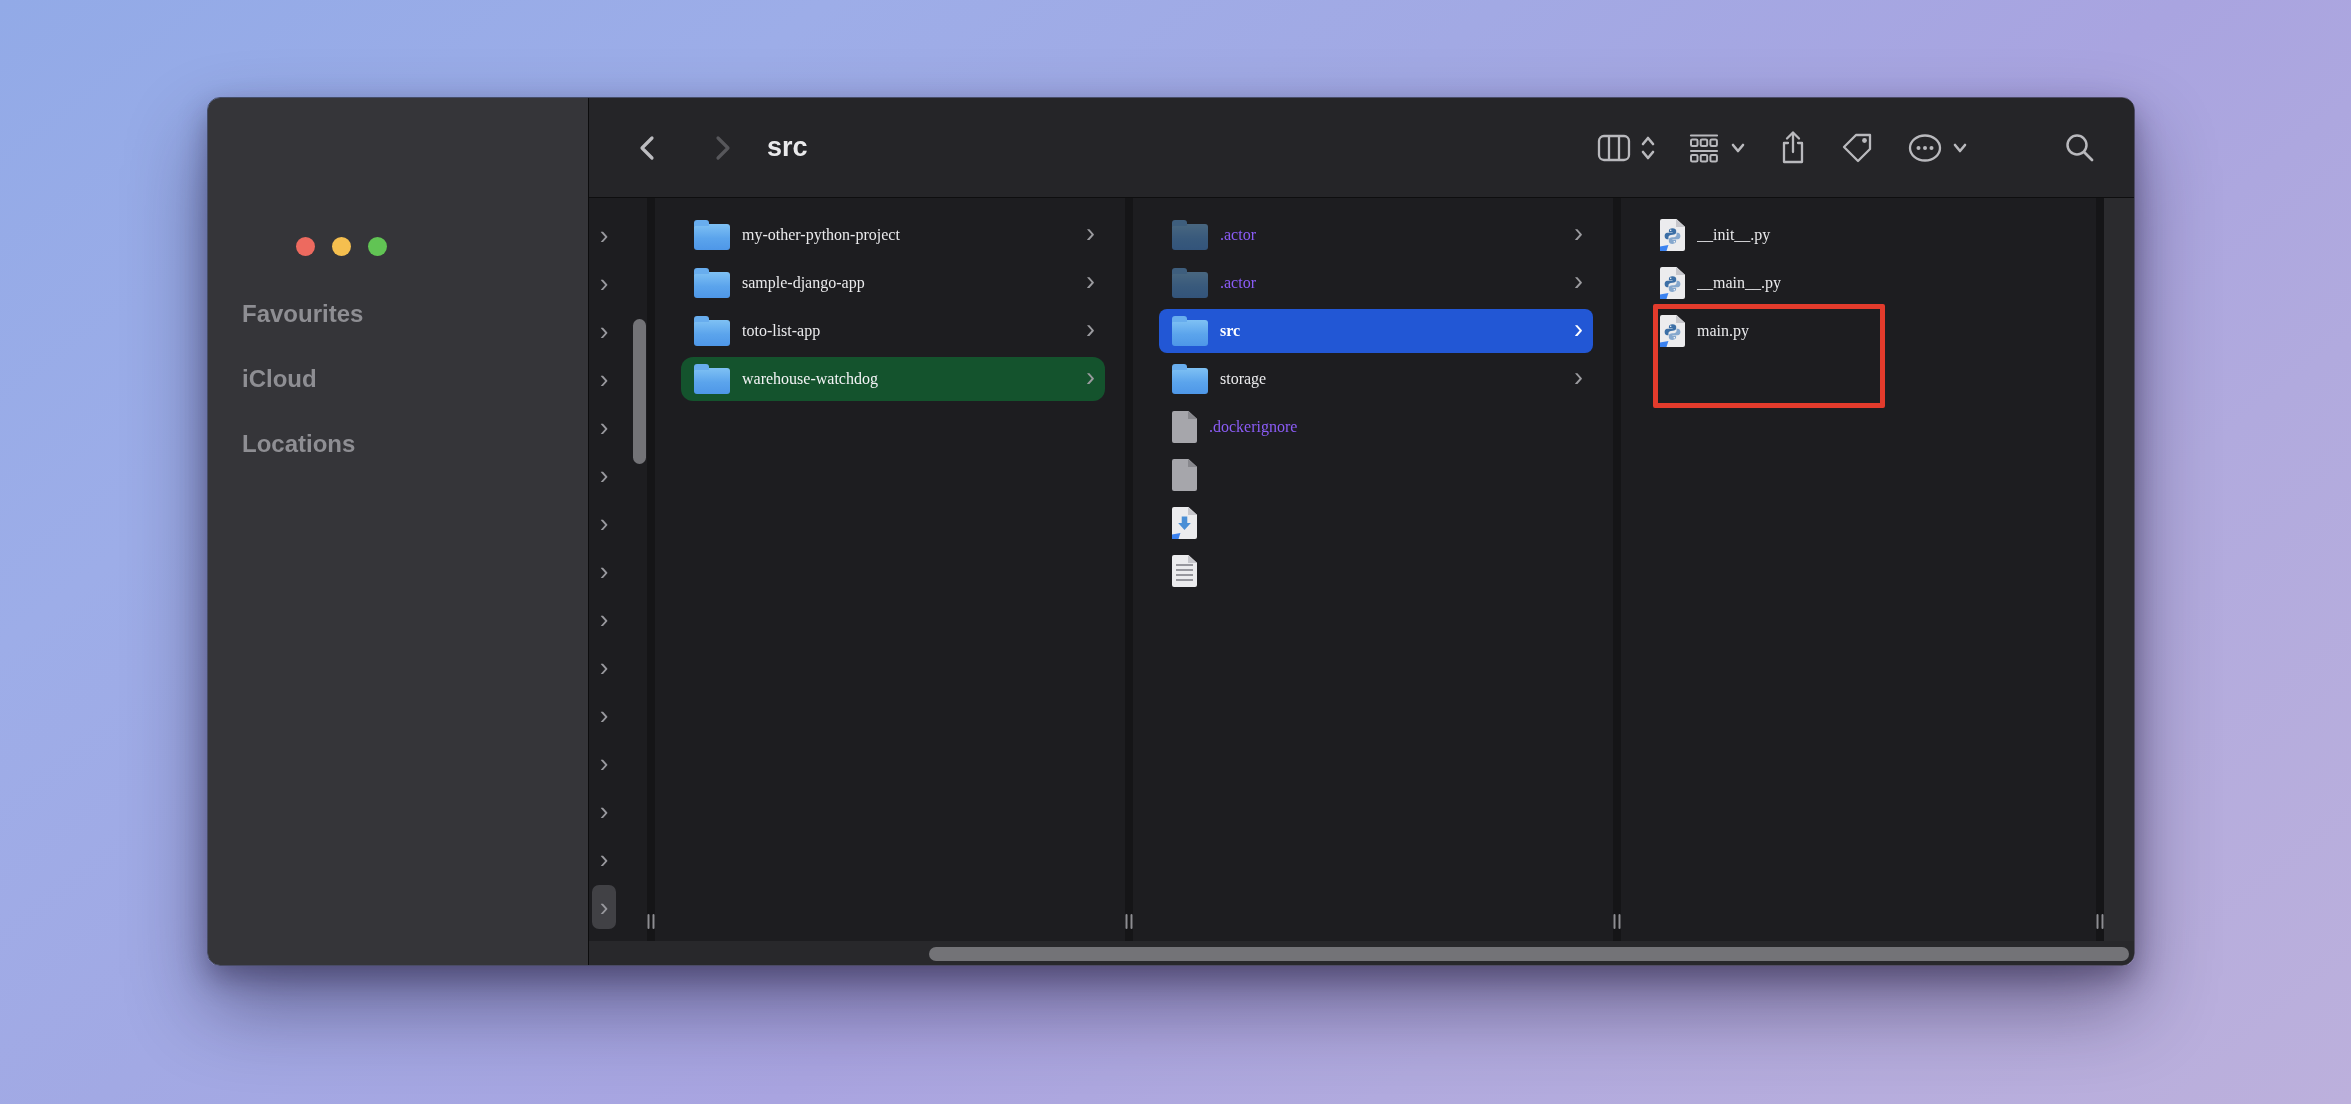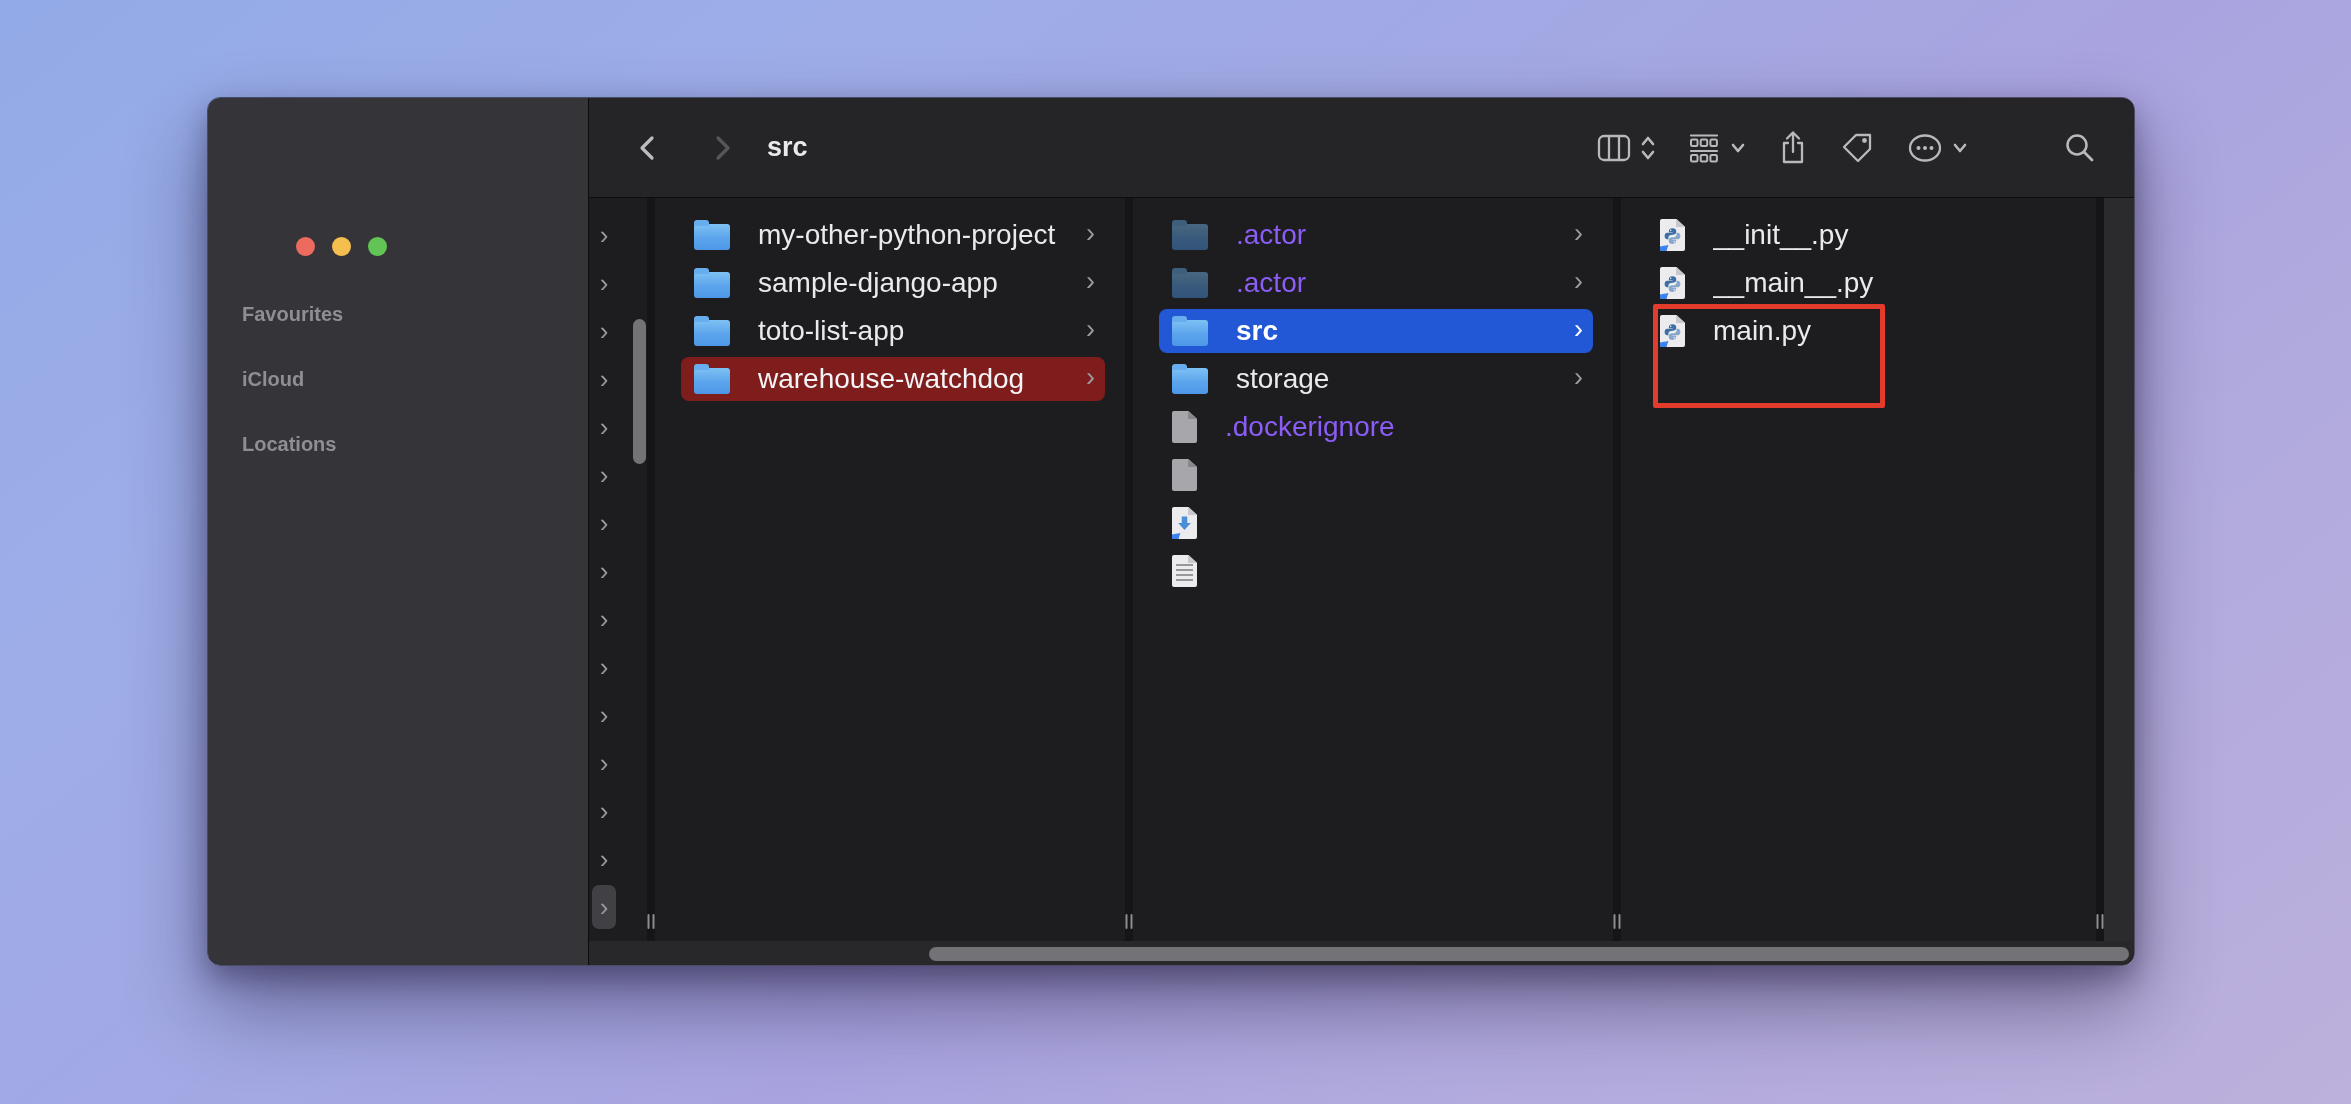--- a/index.html
+++ b/index.html
@@ -20,21 +20,21 @@
   }
 
   
   .sidebar {
     width:381px; flex:0 0 381px; background:#353539;
     border-right:1px solid #0c0c0d; position:relative;
   }
   .traffic { display:flex; gap:17px; padding:139px 0 0 44px; position:absolute; top:0; left:0; padding-top:0; margin:139px 0 0 44px; }
   .tl { width:19px; height:19px; border-radius:50%; }
   .side-labels { position:absolute; top:206px; left:34px; display:flex; flex-direction:column; }
-  .side-label { font-size:20px; font-weight:700; color:#8e8e93; height:65px; line-height:20px; }
+  .side-label { font-size:24px; font-weight:700; color:#8e8e93; height:65px; line-height:20px; }
 
   
   .main { flex:1; display:flex; flex-direction:column; background:#1d1d20; min-width:0; }
 
   .toolbar {
     height:100px; flex:0 0 100px; background:#252528; border-bottom:1px solid #0e0e0f;
     display:flex; align-items:center; position:relative;
   }
   .nav-btn { background:none; border:none; cursor:pointer; display:flex; align-items:center; justify-content:center; width:46px; height:60px; }
   .tb-title { font-size:27px; font-weight:700; color:#e9e9eb; margin-left:22px; }
@@ -54,23 +54,23 @@
   .handle i { display:block; width:2px; height:15px; background:#8d8d92; border-radius:1px; }
 
   .col { padding:15px 20px 0 26px; position:relative; overflow:hidden; }
   .col1 { width:470px; flex:0 0 470px; }
   .col2 { width:480px; flex:0 0 480px; }
   .col3 { width:475px; flex:0 0 475px; }
   .col4 { flex:1; background:#2b2b2e; }
 
   .row { height:44px; margin-bottom:4px; border-radius:8px; display:flex; align-items:center;
     padding:0 10px 0 13px; cursor:default; position:relative; }
-  .row.sel-gray { background:#7f1d1d; }
+  .row.sel-gray { background:#14532d;border-radius:12px; }
   .row.sel-blue { background:#2257d5; }
-  .row-label { font-size:28px; color:#eaeaec; margin-left:28px; white-space:nowrap; overflow:hidden; flex:1; }
+  .row-label { font-size:16px; color:#eaeaec; margin-left:12px; white-space:nowrap; overflow:hidden; flex:1;font-family:Liberation Serif, serif; }
   .row.sel-blue .row-label { color:#ffffff; font-weight:600; }
   .row.sel-gray .row-label { color:#f4f4f6; }
   .row.dim .row-label { color:#8b5cf6; }
   .row-chev { color:#9b9b9f; font-size:27px; line-height:1; margin-left:8px; transform:translateY(-2px); }
   .row.sel-blue .row-chev { color:#fff; }
 
   
   .ico { flex:0 0 auto; position:relative; }
   .ico-folder { width:36px; height:26px; border-radius:3px;
     background:linear-gradient(180deg,#7fc1f4 0%,#5ba4ec 55%,#4e97e8 100%); margin-top:3px; }

